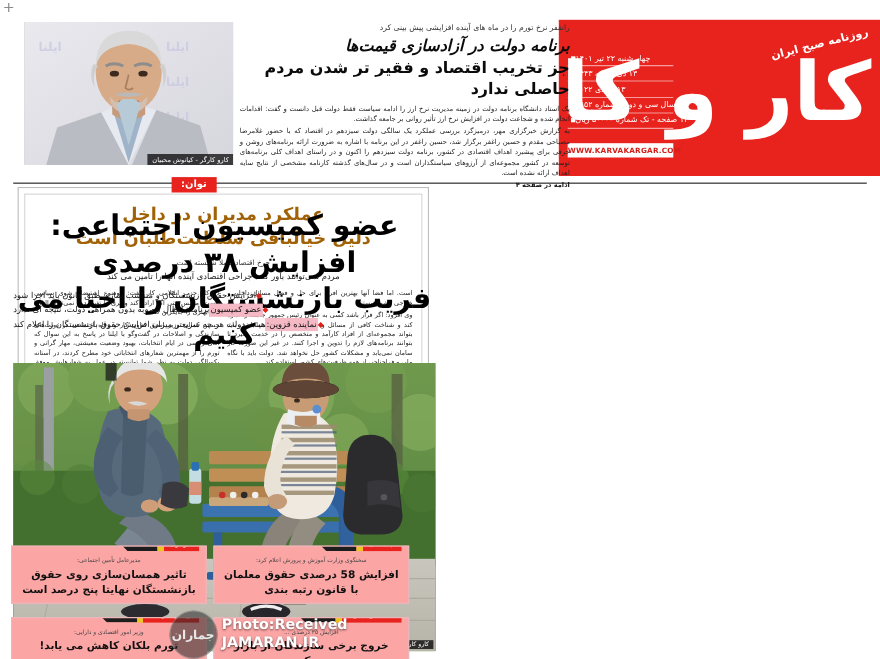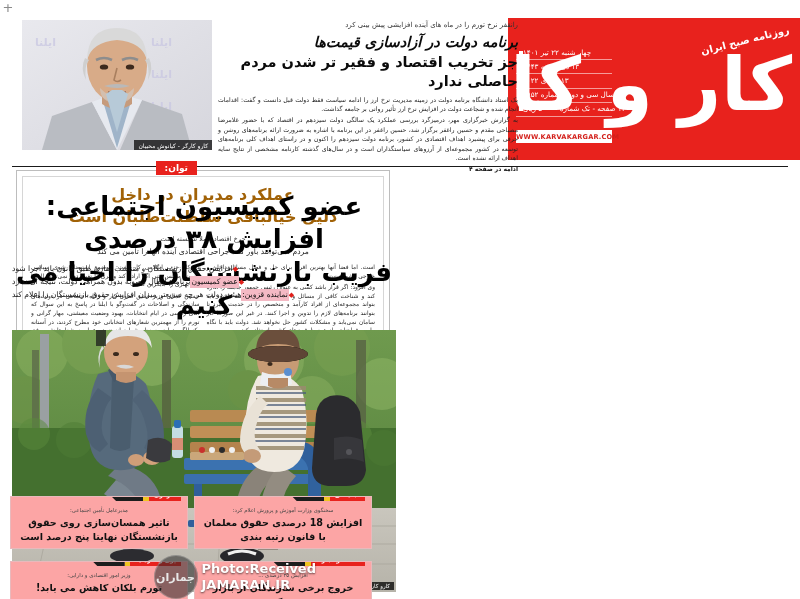--- a/index.html
+++ b/index.html
@@ -617,21 +617,21 @@
     <div class="brief-title">تاثیر همسان‌سازی روی حقوق بازنشستگان نهایتا پنج درصد است</div>
   </div>
 
   <div class="brief b2">
     <div class="brief-tag">
       <span class="bt-cat">اجتماعی</span>
       <span class="bt-chev">«</span>
       <span class="bt-page">صفحه ۸</span>
     </div>
     <div class="brief-kicker">سخنگوی وزارت آموزش و پرورش اعلام کرد:</div>
-    <div class="brief-title">افزایش 18 درصدی حقوق معلمان با قانون رتبه بندی</div>
+    <div class="brief-title">افزایش 58 درصدی حقوق معلمان با قانون رتبه بندی</div>
   </div>
 
   <div class="brief b3">
     <div class="brief-tag">
       <span class="bt-cat">پول و سرمایه</span>
       <span class="bt-chev">«</span>
       <span class="bt-page">صفحه ۴</span>
     </div>
     <div class="brief-kicker">وزیر امور اقتصادی و دارایی:</div>
     <div class="brief-title">تورم بلکان کاهش می یابد!</div>

